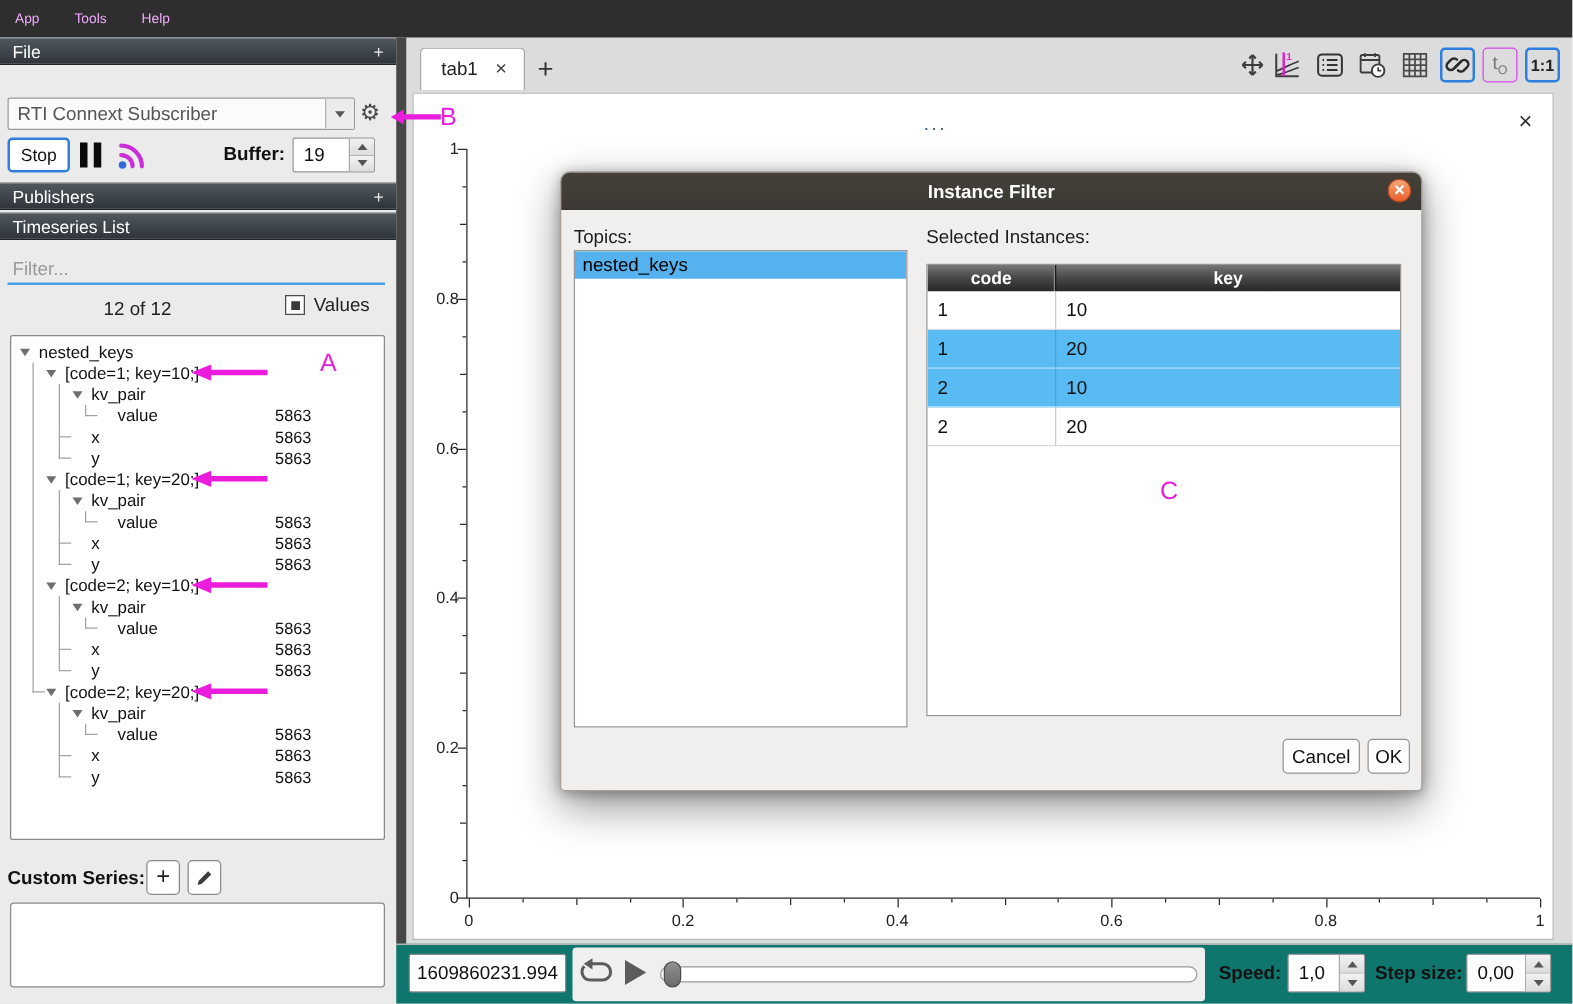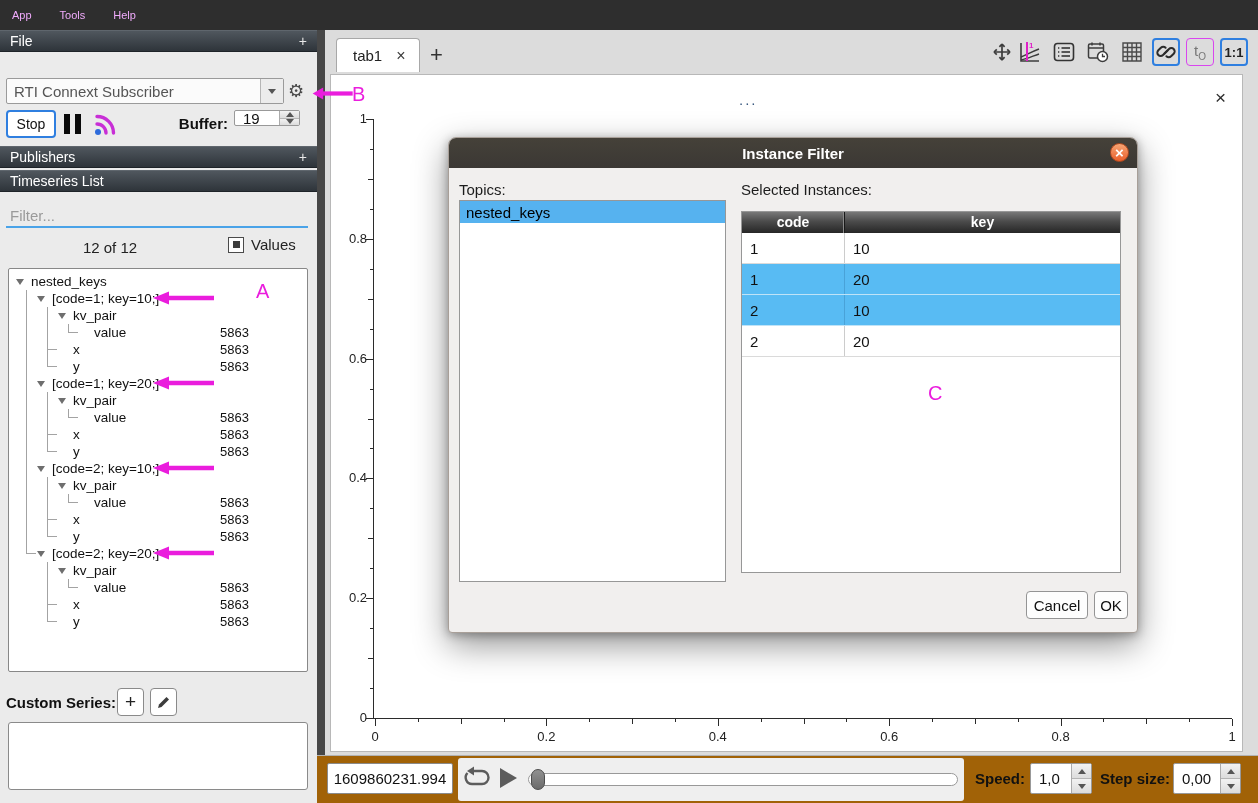--- a/index.html
+++ b/index.html
@@ -29,25 +29,25 @@
   .pause{left:64px;top:84px;display:flex;gap:5px}
   .pause i{display:block;width:6px;height:20px;background:#0a0a0a}
   .rss{left:92px;top:82px}
   .buffer-label{left:152px;top:85px;width:76px;text-align:right;font-size:15px;font-weight:bold;color:#111}
   .spin{background:#fff;border:1px solid #999;border-radius:2px;display:flex;box-sizing:border-box}
   .spin .val{flex:1;font-size:15px;color:#111;display:flex;align-items:center;padding-left:8px}
   .spin .btns{width:19px;border-left:1px solid #ababab;display:flex;flex-direction:column}
   .spin .btns span{flex:1;background:linear-gradient(#f2f2f2,#dcdcdc);display:flex;align-items:center;justify-content:center}
   .spin .btns span:first-child{border-bottom:1px solid #b5b5b5}
   .spin .btns .tri-up{border-left-width:4px;border-right-width:4px;border-bottom-width:5px}
-  .buffer-spin{position:absolute;left:234px;top:80px;width:66px;height:16px}
+  .buffer-spin{position:absolute;left:234px;top:80px;width:66px;height:28px}
   .filter{left:6px;top:174px;width:302px;height:24px;background:transparent;border:none;border-bottom:2px solid #4aa3e8;font-size:15px;color:#333;font-family:"Liberation Sans",sans-serif;outline:none;box-sizing:border-box;padding:0 4px}
   .filter::placeholder{color:#9a9a9a}
   .count{left:0;top:209px;width:220px;text-align:center;font-size:15px;color:#222}
-  .values{left:228px;top:206px;display:flex;align-items:center;gap:7px}
+  .values{left:228px;top:206px;display:flex;gap:7px}
   .checkbox{width:14px;height:14px;border:1.5px solid #4a4a4a;background:#fdfdfd;display:flex;align-items:center;justify-content:center}
   .checkbox i{display:block;width:7px;height:7px;background:#3a3a3a}
   .values span{font-size:15px;color:#222}
   
   .tree{left:8px;top:238px;width:300px;height:404px;background:#fff;border:1px solid #888;border-radius:2px;box-sizing:border-box;padding-top:4px;overflow:hidden}
   .trow{display:flex;align-items:center;height:17px;padding-left:7px;font-size:13.5px;color:#111;white-space:nowrap}
   .tcell{width:21px;height:17px;position:relative;flex:none}
   .tline:before,.ttee:before{content:'';position:absolute;left:10px;top:0;bottom:0;width:1px;background:#a3a3a3}
   .tcorner:before{content:'';position:absolute;left:10px;top:0;height:9px;width:1px;background:#a3a3a3}
   .ttee:after,.tcorner:after{content:'';position:absolute;left:10px;top:8px;width:10px;height:1px;background:#a3a3a3}
@@ -96,21 +96,21 @@
   .itable-head .c2{flex:1}
   .itable-row{display:flex;height:30px;border-bottom:1px solid #dadada;font-size:15px;color:#111}
   .itable-row span{display:flex;align-items:center;padding-left:8px;box-sizing:border-box}
   .itable-row .c1{width:103px;border-right:1px solid #ccc}
   .itable-row .c2{flex:1}
   .itable-row.selected{background:#58bbf3;border-bottom:1px solid #bfe3f7}
   .itable-row.selected .c1{border-right:1px solid #49a2d8}
   .dlg-btn{position:absolute;top:453px;height:28px;background:#fdfdfd;border:1px solid #949494;border-radius:4px;box-sizing:border-box;
            display:flex;align-items:center;justify-content:center;font-size:15px;color:#111}
   
-  .bottombar{left:317px;top:755px;width:941px;height:48px;background:#a16207;border-top:1px solid #b2b2b2;box-sizing:border-box}
+  .bottombar{left:317px;top:755px;width:941px;height:48px;background:#0f766e;border-top:1px solid #b2b2b2;box-sizing:border-box}
   .stamp{position:absolute;left:10px;top:7px;width:126px;height:31px;background:#fff;border:1px solid #8a8a8a;border-radius:2px;box-sizing:border-box;
          display:flex;align-items:center;justify-content:center;font-size:15px;color:#111}
   .replay-panel{position:absolute;left:141px;top:2px;width:506px;height:43px;background:#efefef;border-radius:3px}
   .loop-icon{position:absolute;left:146px;top:10px}
   .play-icon{position:absolute;left:183px;top:12px;width:0;height:0;border-top:10px solid transparent;border-bottom:10px solid transparent;border-left:17px solid #5c5c5c}
   .slider{position:absolute;left:211px;top:17px;width:430px;height:13px;background:#fff;border:1px solid #999;border-radius:7px;box-sizing:border-box}
   .slider .handle{position:absolute;left:2px;top:-5px;width:14px;height:21px;background:linear-gradient(#909090,#6b6b6b);border:1px solid #4c4c4c;border-radius:7px;box-sizing:border-box}
   .bb-label{position:absolute;top:14px;font-size:15px;font-weight:bold;color:#111}
   .speed-spin{position:absolute;left:713px;top:7px;width:62px;height:31px}
   .step-spin{position:absolute;left:856px;top:7px;width:68px;height:31px}

